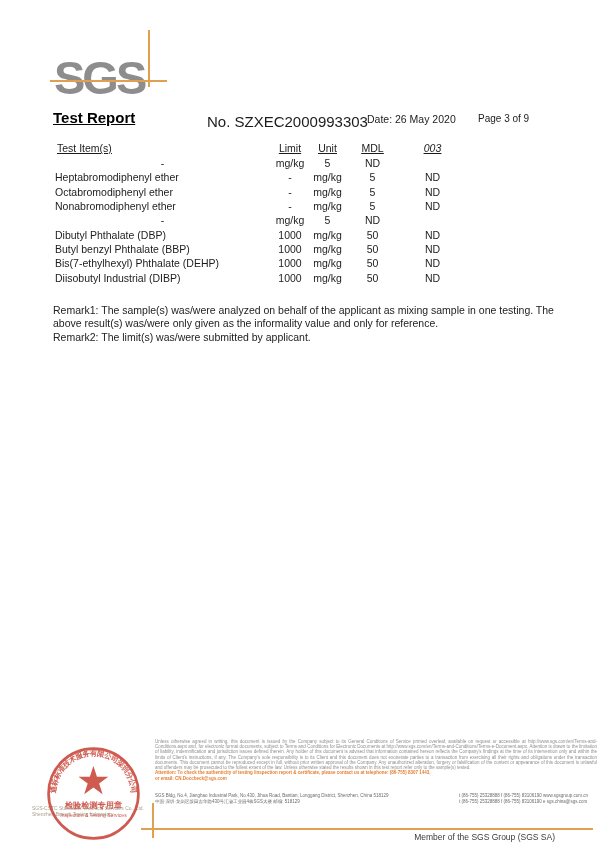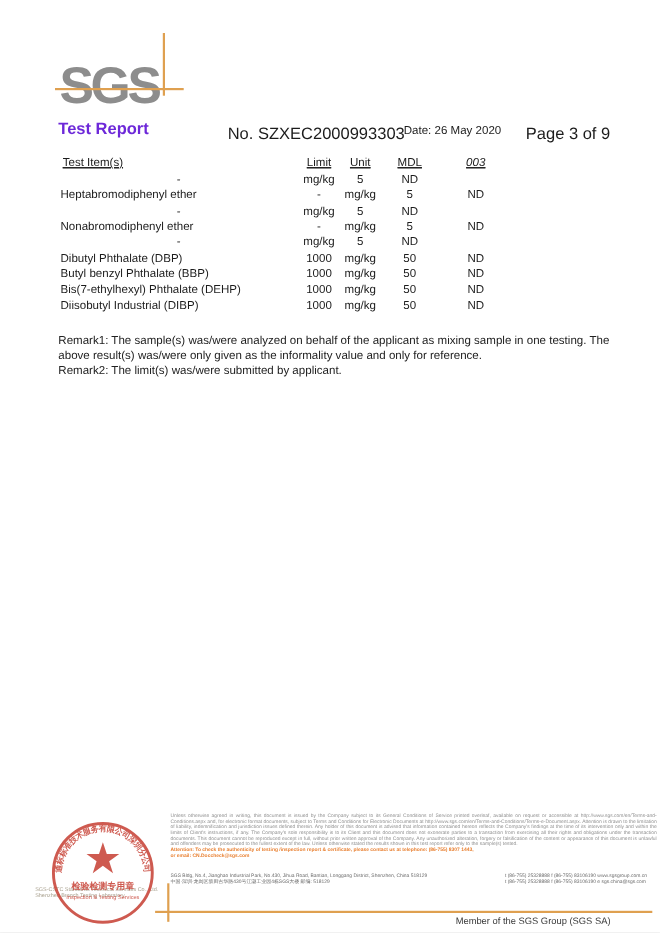--- a/index.html
+++ b/index.html
@@ -8,24 +8,24 @@
     font-family:"Liberation Sans","DejaVu Sans",sans-serif;color:#1c1c1c;
     overflow:hidden;margin:0 auto;box-shadow:0 0 4px rgba(0,0,0,.15);
   }
   .abs{position:absolute;}
   
   .logo-text{left:54px;top:24px;font-size:47px;font-weight:bold;color:#8d8d8d;
     letter-spacing:-3px;line-height:1;margin-top:30px;}
   .logo-hline{left:50px;top:80px;width:117px;height:2px;background:#dfa050;}
   .logo-vline{left:148px;top:30px;width:2px;height:57px;background:#dfa050;}
   
-  .title{left:53px;top:109px;font-size:15px;font-weight:bold;color:#6d28d9;}
+  .title{left:53px;top:109px;font-size:15px;font-weight:bold;color:#000000;text-decoration:underline;}
   .report-no{left:207px;top:113px;font-size:15px;}
   .report-date{left:367px;top:113px;font-size:10.5px;}
-  .page-info{left:478px;top:113px;font-size:15px;}
+  .page-info{left:478px;top:113px;font-size:10px;}
   
   .table{left:55px;top:140px;width:412px;}
   .trow{display:grid;grid-template-columns:215px 40px 35px 55px 65px;
     height:14.3px;align-items:center;font-size:10.5px;}
   .thead{height:16px;text-decoration:underline;}
   .thead span{text-decoration:underline;}
   .c-item{text-align:left;}
   .c-center{text-align:center;}
   .h-item{padding-left:2px;}
   .h-result span{font-style:italic;}
@@ -80,20 +80,21 @@
       <div class="c-center">ND</div>
     </div>
     <div class="trow">
       <div class="c-item">Heptabromodiphenyl ether</div>
       <div class="c-center">-</div>
       <div class="c-center">mg/kg</div>
       <div class="c-center">5</div>
       <div class="c-center">ND</div>
     </div>
     <div class="trow">
+      <div class="c-item">Octabromodiphenyl ether</div>
       <div class="c-center">-</div>
       <div class="c-center">mg/kg</div>
       <div class="c-center">5</div>
       <div class="c-center">ND</div>
     </div>
     <div class="trow">
       <div class="c-item">Nonabromodiphenyl ether</div>
       <div class="c-center">-</div>
       <div class="c-center">mg/kg</div>
       <div class="c-center">5</div>

